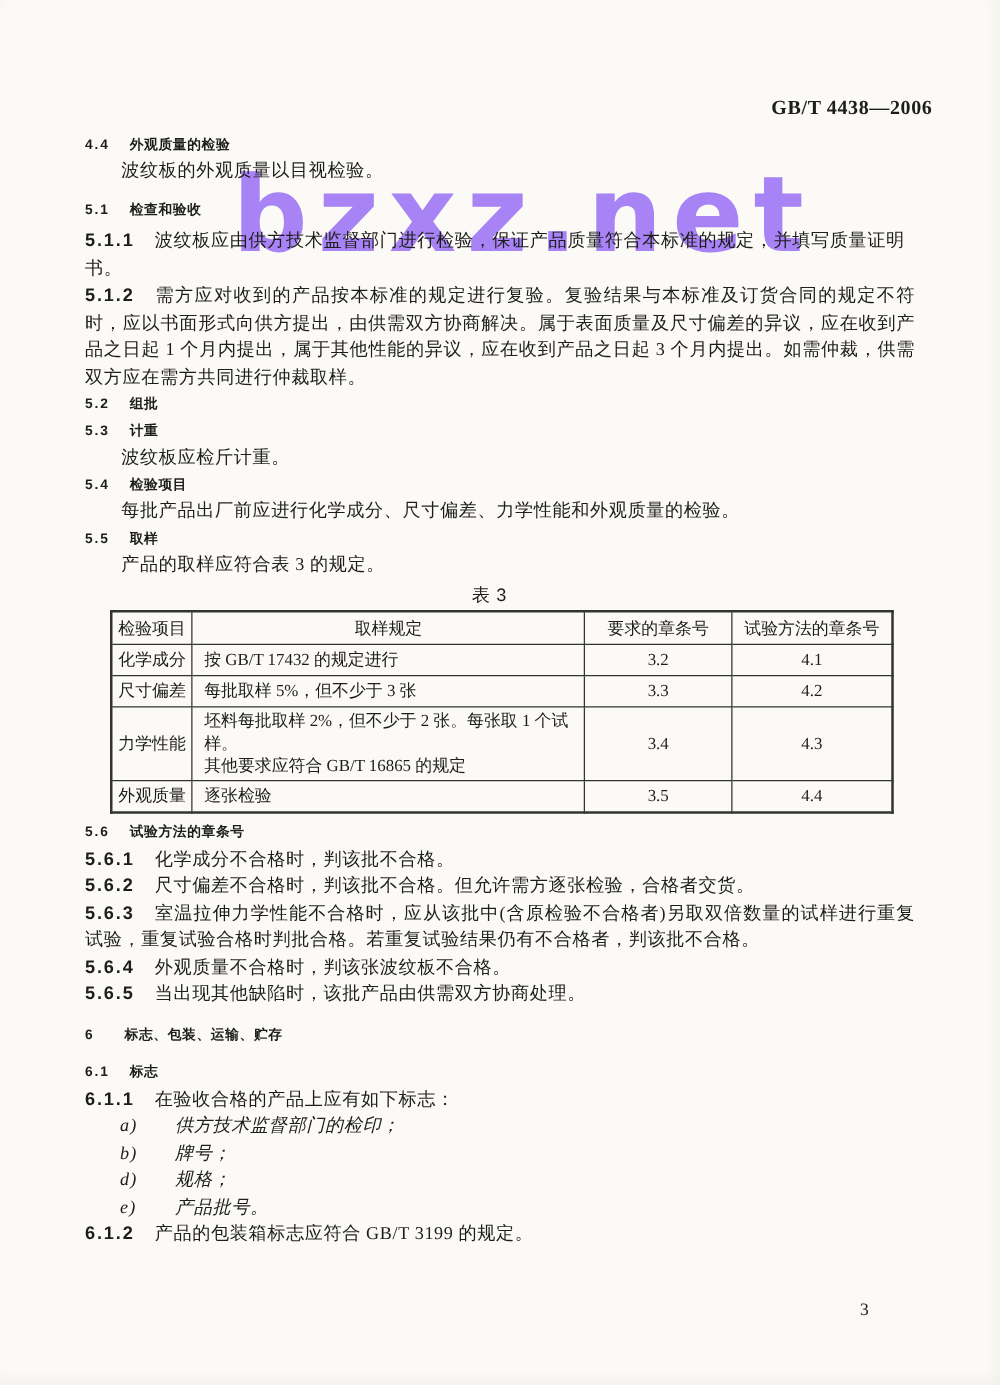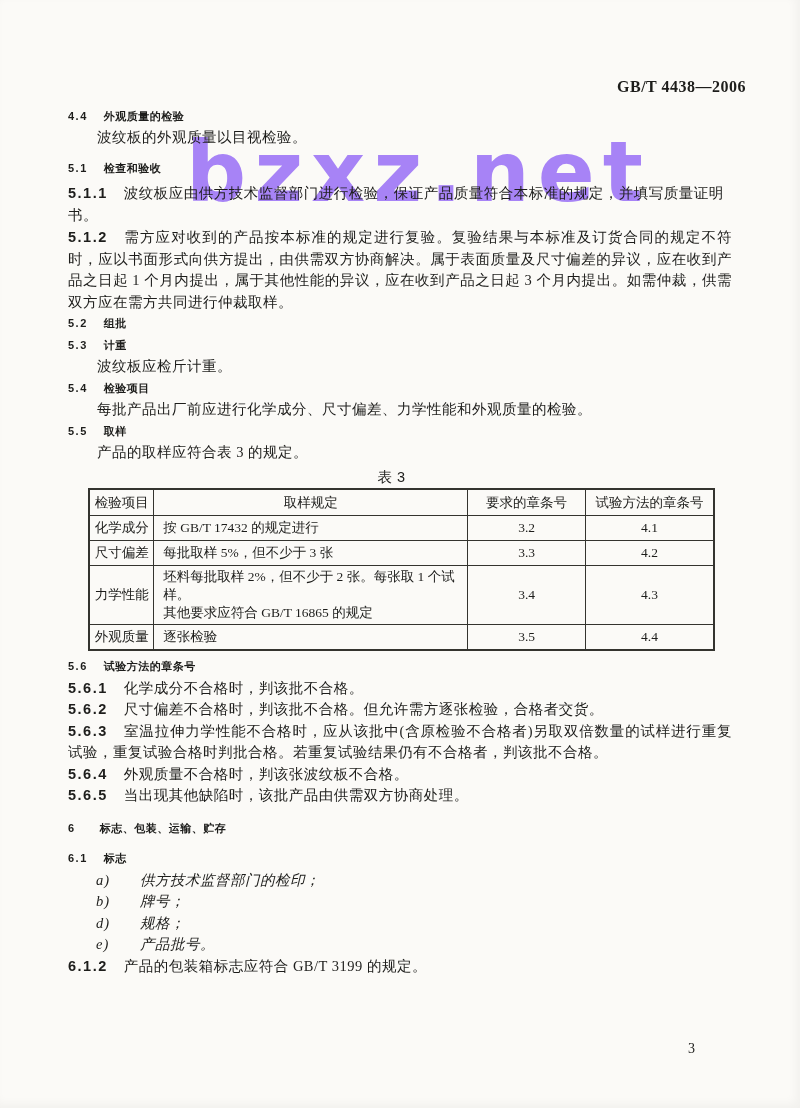--- a/index.html
+++ b/index.html
@@ -172,20 +172,23 @@
       <span class="cnum">5.6.5</span><span>当出现其他缺陷时，该批产品由供需双方协商处理。</span>
     </div>
 
     <div class="h mt11">
       <span class="cnum single">6</span><span>标志、包装、运输、贮存</span>
     </div>
 
     <div class="h mt9">
       <span class="cnum">6.1</span><span>标志</span>
     </div>
+    <div class="p">
+      <span class="cnum">6.1.1</span><span>在验收合格的产品上应有如下标志：</span>
+    </div>
 
     <div class="li">
       <span class="marker">a)</span><span>供方技术监督部门的检印；</span>
     </div>
     <div class="li">
       <span class="marker">b)</span><span>牌号；</span>
     </div>
     <div class="li">
       <span class="marker">d)</span><span>规格；</span>
     </div>

